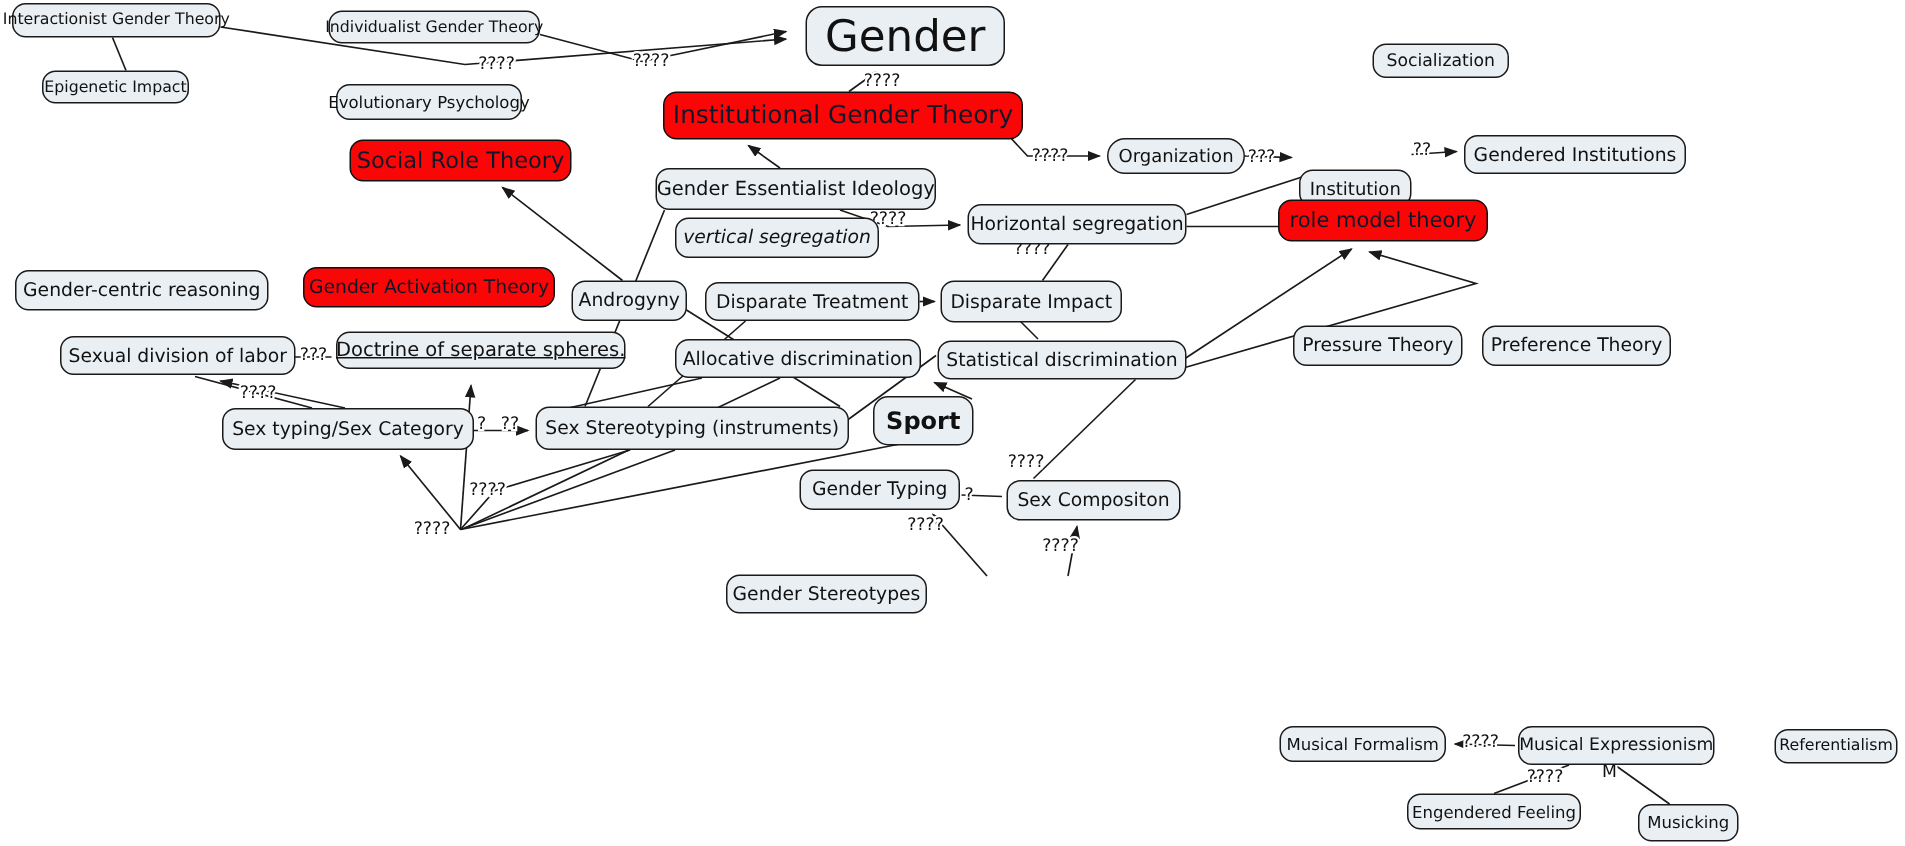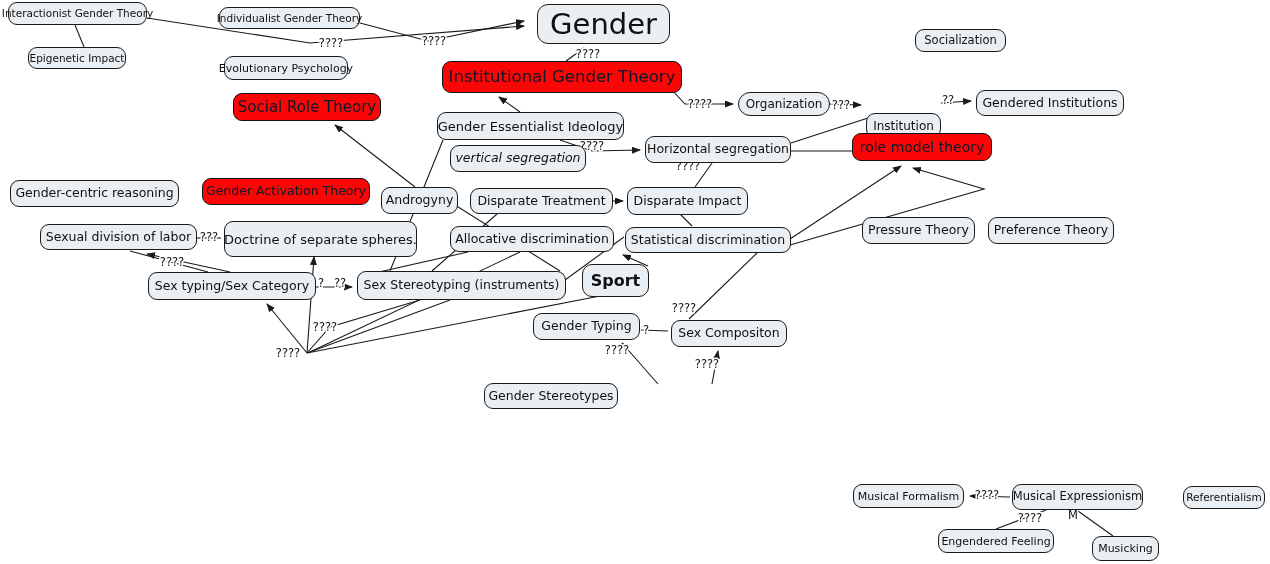--- a/index.html
+++ b/index.html
@@ -115,21 +115,21 @@
     <div class="node" style="left: 976px; top: 90px; width: 148px; height: 26px; font-size: 12.5px;">Gendered Institutions</div>
     <div class="node" style="left: 450px; top: 145px; width: 136px; height: 27px; font-size: 12.5px; font-style: italic;">vertical segregation</div>
     <div class="node" style="left: 645px; top: 136px; width: 146px; height: 27px; font-size: 12.5px;">Horizontal segregation</div>
     <div class="node red" style="left: 852px; top: 133px; width: 140px; height: 28px; font-size: 14px;">role model theory</div>
     <div class="node" style="left: 10px; top: 180px; width: 169px; height: 27px; font-size: 12.5px;">Gender-centric reasoning</div>
     <div class="node red" style="left: 202px; top: 178px; width: 168px; height: 27px; font-size: 12.5px;">Gender Activation Theory</div>
     <div class="node" style="left: 381px; top: 187px; width: 77px; height: 27px; font-size: 12.5px;">Androgyny</div>
     <div class="node" style="left: 470px; top: 188px; width: 143px; height: 26px; font-size: 12.5px;">Disparate Treatment</div>
     <div class="node" style="left: 627px; top: 187px; width: 121px; height: 28px; font-size: 12.5px;">Disparate Impact</div>
     <div class="node" style="left: 40px; top: 224px; width: 157px; height: 26px; font-size: 12.5px;">Sexual division of labor</div>
-    <div class="node" style="left: 224px; top: 221px; width: 193px; height: 36px; font-size: 13px;">Doctrine of separate spheres.</div>
+    <div class="node" style="left: 224px; top: 221px; width: 193px; height: 25px; font-size: 13px; text-decoration: underline;">Doctrine of separate spheres.</div>
     <div class="node" style="left: 450px; top: 226px; width: 164px; height: 26px; font-size: 12.5px;">Allocative discrimination</div>
     <div class="node" style="left: 625px; top: 227px; width: 166px; height: 26px; font-size: 12.5px;">Statistical discrimination</div>
     <div class="node" style="left: 862px; top: 217px; width: 113px; height: 27px; font-size: 12.5px;">Pressure Theory</div>
     <div class="node" style="left: 988px; top: 217px; width: 126px; height: 27px; font-size: 12.5px;">Preference Theory</div>
     <div class="node" style="left: 148px; top: 272px; width: 168px; height: 28px; font-size: 12.5px;">Sex typing/Sex Category</div>
     <div class="node" style="left: 357px; top: 271px; width: 209px; height: 29px; font-size: 12.5px;">Sex Stereotyping (instruments)</div>
     <div class="node bold" style="left: 582px; top: 264px; width: 67px; height: 33px; font-size: 16px;">Sport</div>
     <div class="node" style="left: 533px; top: 313px; width: 107px; height: 27px; font-size: 12.5px;">Gender Typing</div>
     <div class="node" style="left: 671px; top: 320px; width: 116px; height: 27px; font-size: 12.5px;">Sex Compositon</div>
     <div class="node" style="left: 484px; top: 383px; width: 134px; height: 26px; font-size: 12.5px;">Gender Stereotypes</div>

